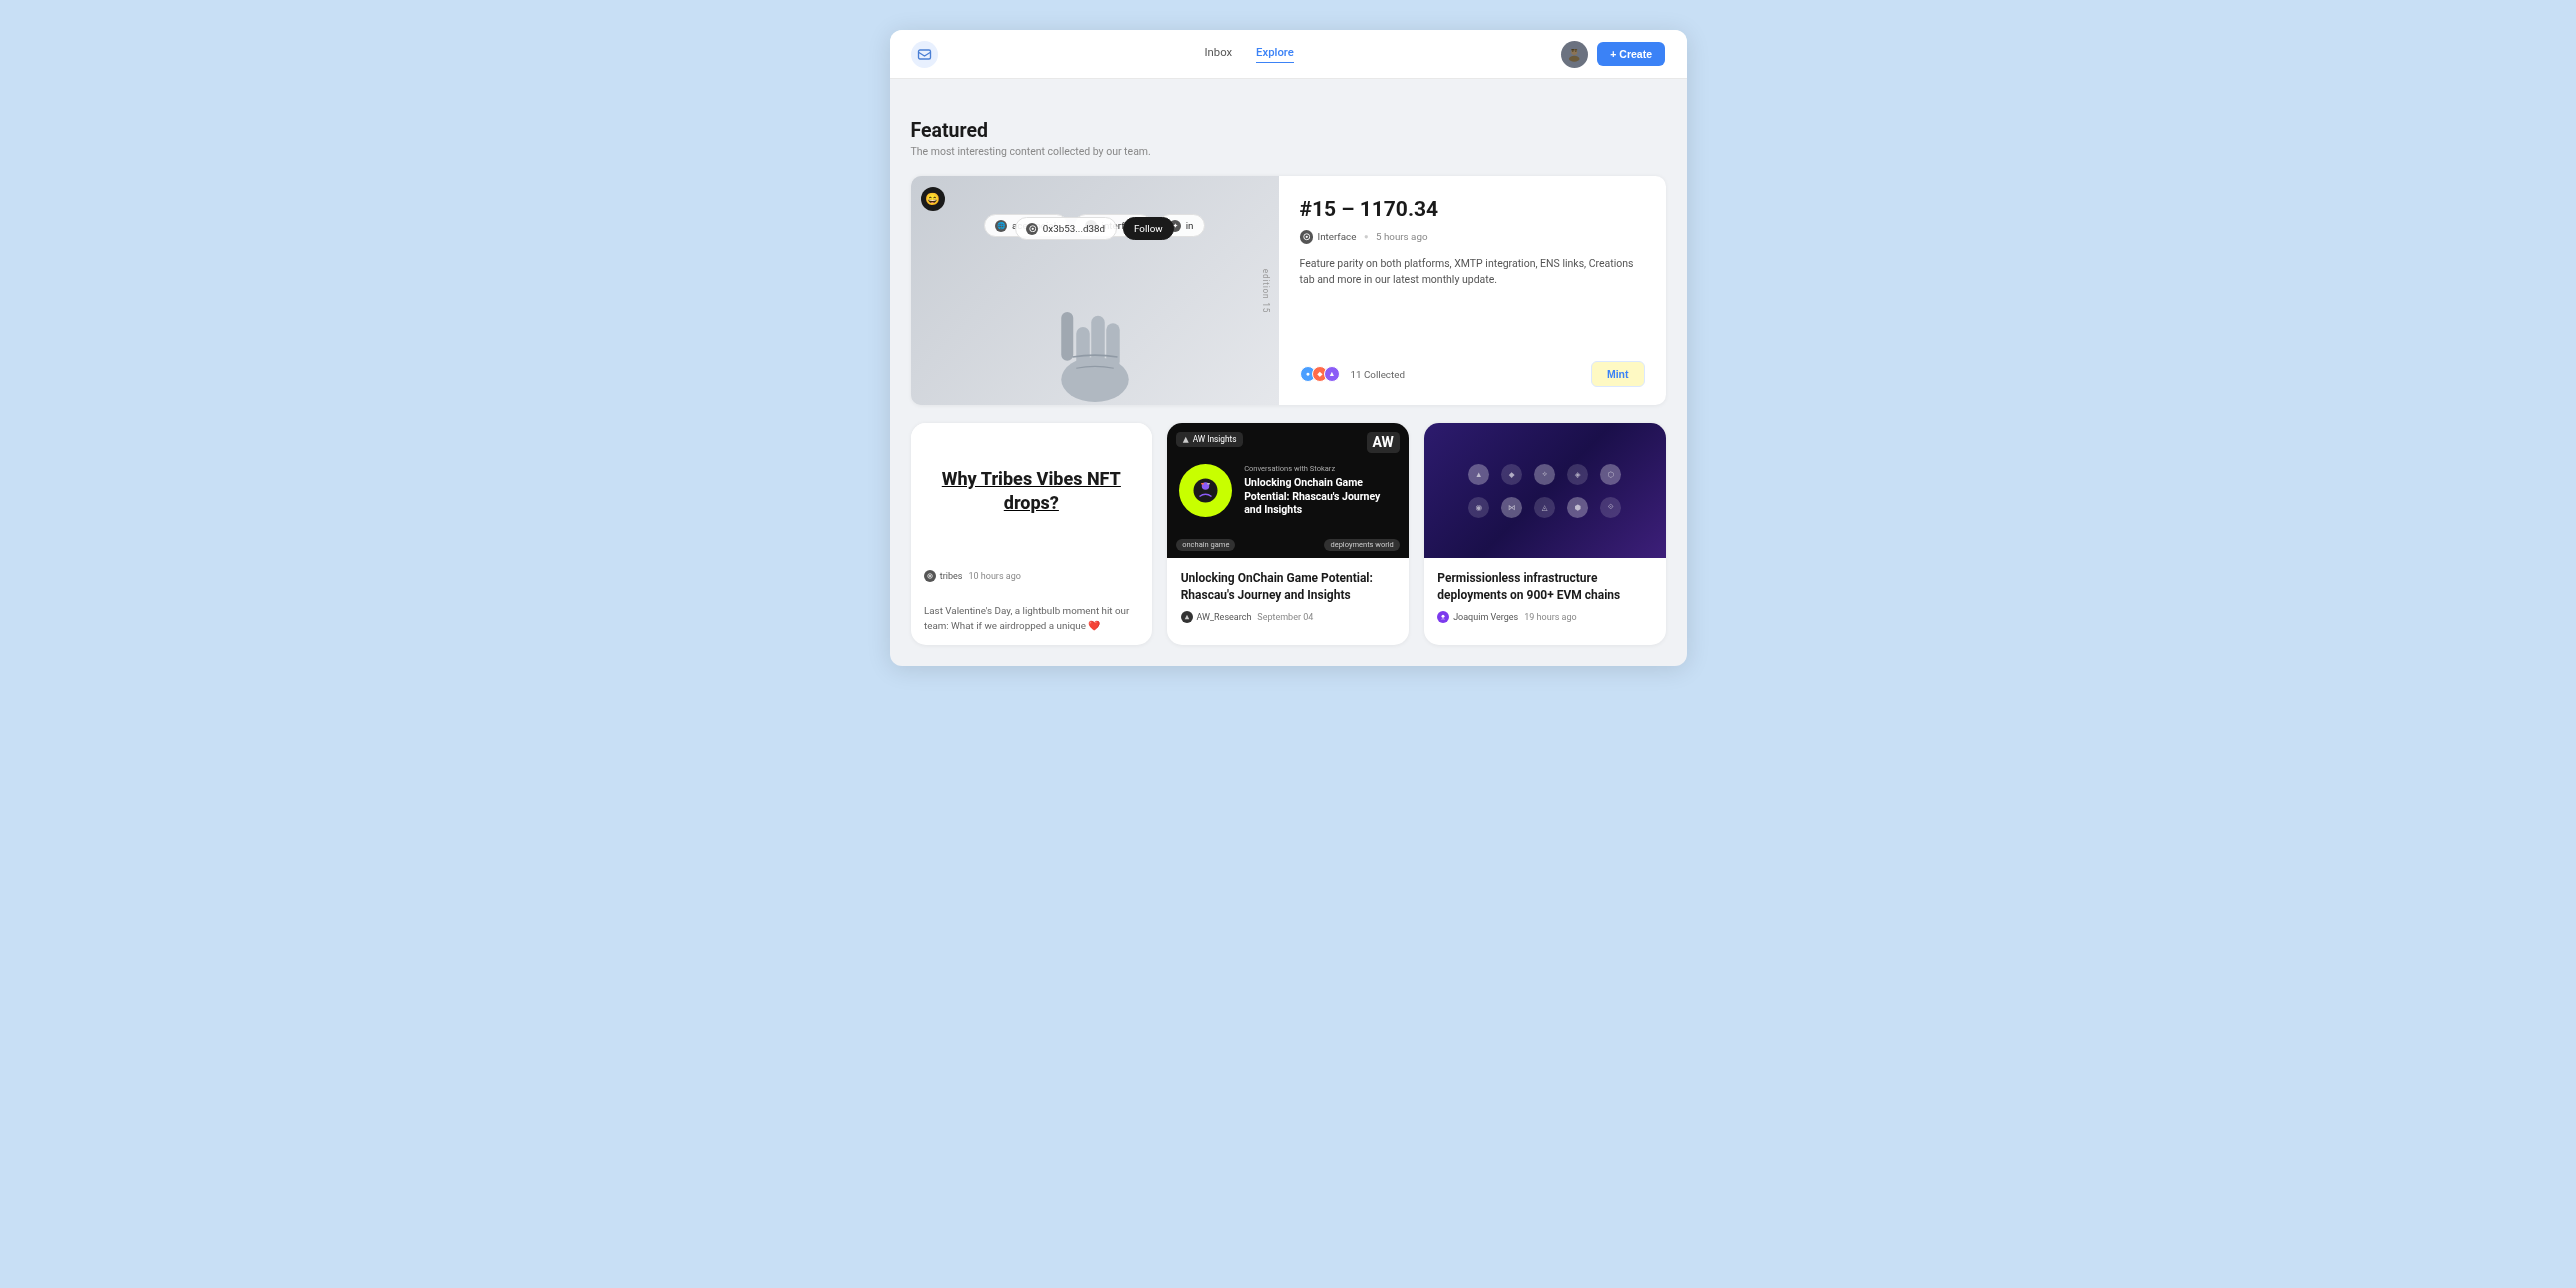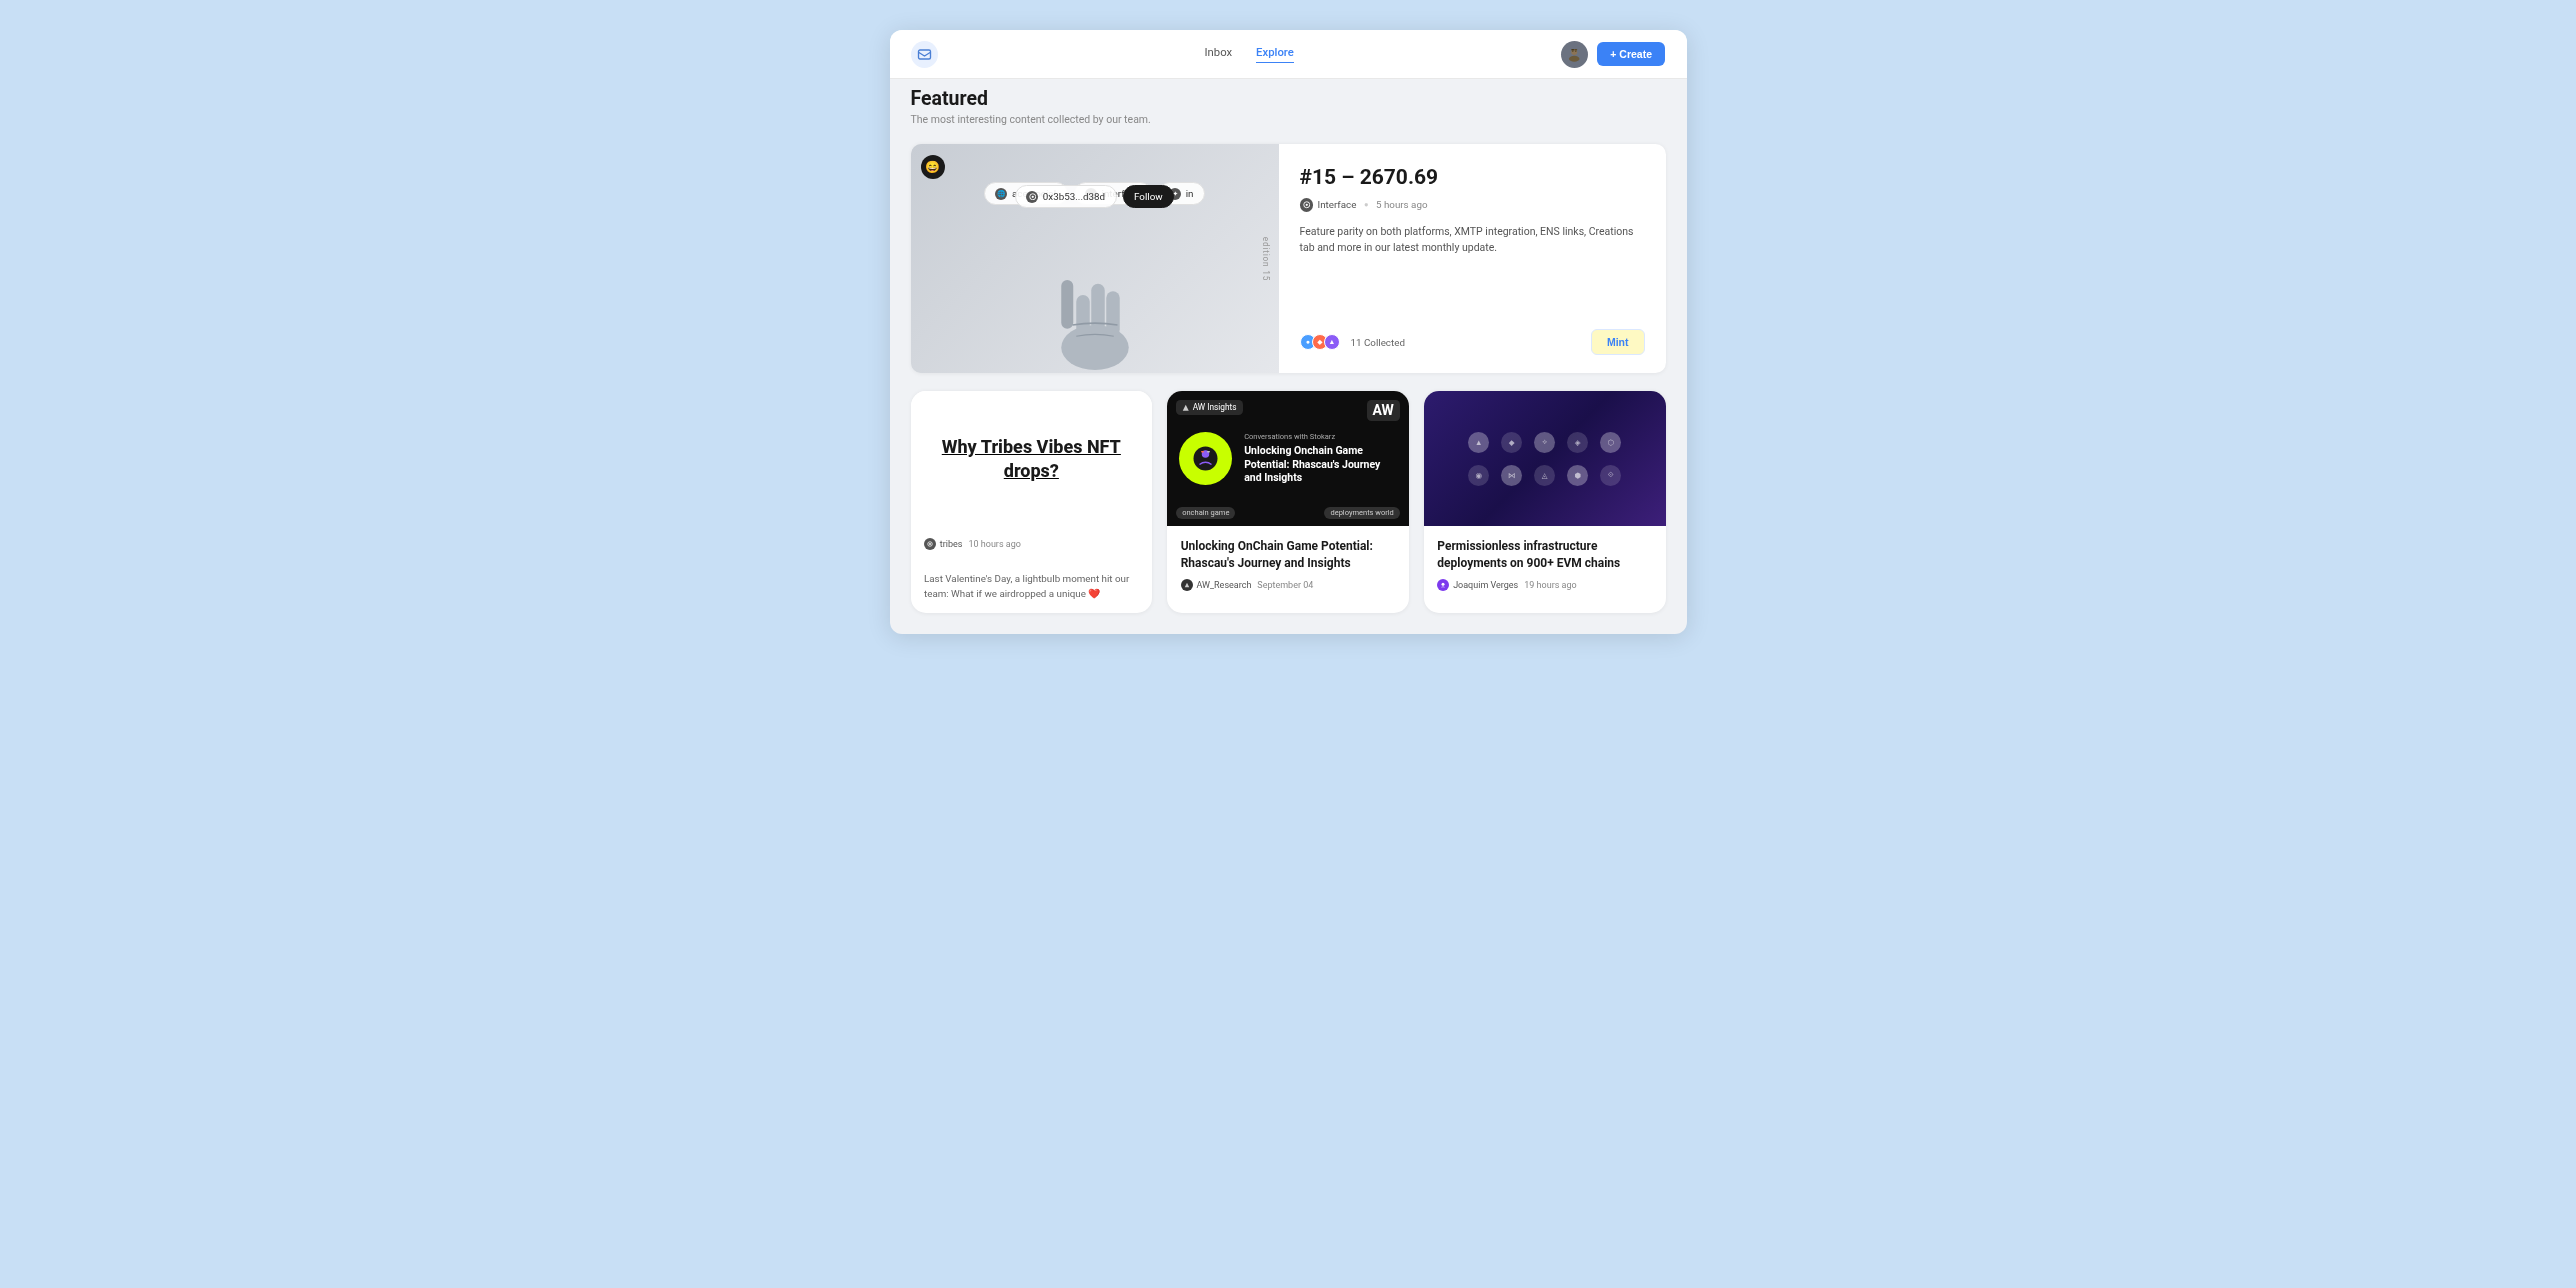--- a/index.html
+++ b/index.html
@@ -81,21 +81,21 @@
       padding: 6px 13.5px;
       font-size: 10.5px;
       font-weight: 600;
       cursor: pointer;
       display: flex;
       align-items: center;
       gap: 4.5px;
     }
     
     .main-content {
-      padding: 8px 21px 21px;
+      padding: 40px 21px 21px;
     }
     .featured-title {
       font-size: 19.5px;
       font-weight: 700;
       color: #1a1a1a;
       margin-bottom: 3px;
     }
     .featured-subtitle {
       font-size: 10.5px;
       color: #888;
@@ -575,21 +575,21 @@
               <path d="M55 115 Q80 110 105 115" stroke="#909aa5" stroke-width="1.5" fill="none"></path>
             </svg>
           </div>
 
           <div class="edition-label">edition 15</div>
         </div>
       </div>
 
       <div class="featured-info">
         <div class="featured-info-top">
-          <div class="featured-article-title">#15 – 2670.69</div>
+          <div class="featured-article-title">#15 – 1170.34</div>
           <div class="article-meta">
             <div class="meta-source">
               <div class="meta-source-icon">
                 <svg width="7.5" height="7.5" viewBox="0 0 10 10" fill="none">
                   <circle cx="5" cy="5" r="4" stroke="#fff" stroke-width="1.2" fill="none"></circle>
                   <circle cx="5" cy="5" r="1.5" fill="#fff"></circle>
                 </svg>
               </div>
               <span>Interface</span>
             </div>

